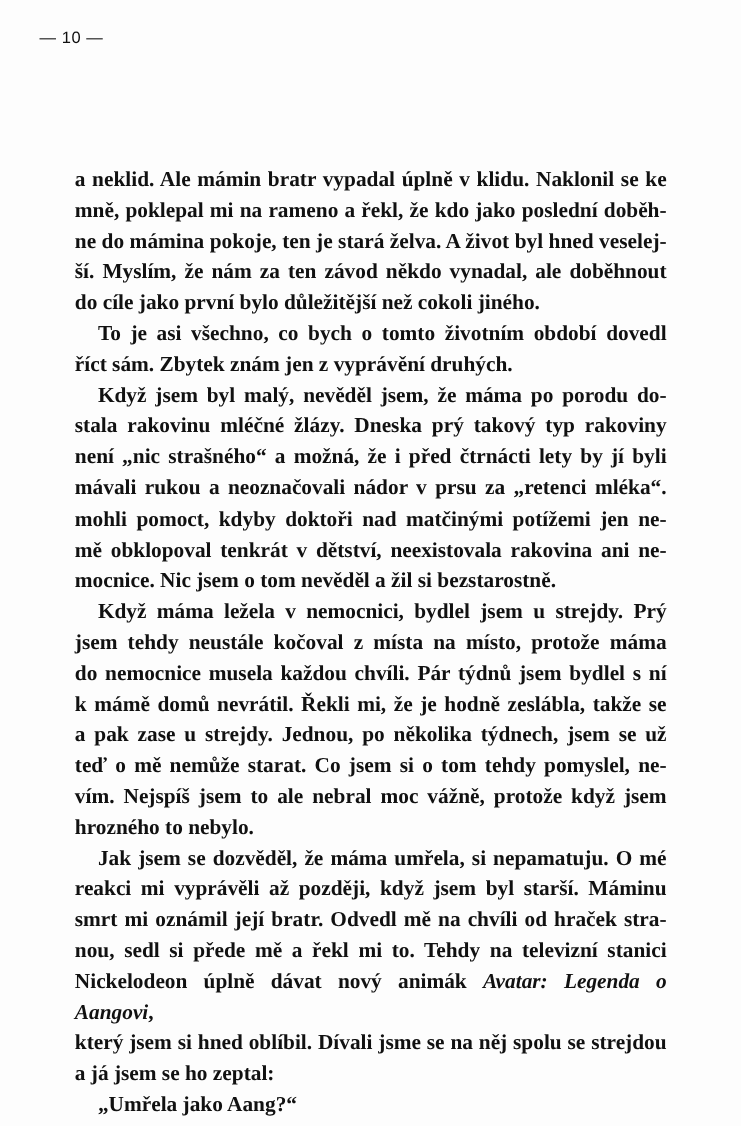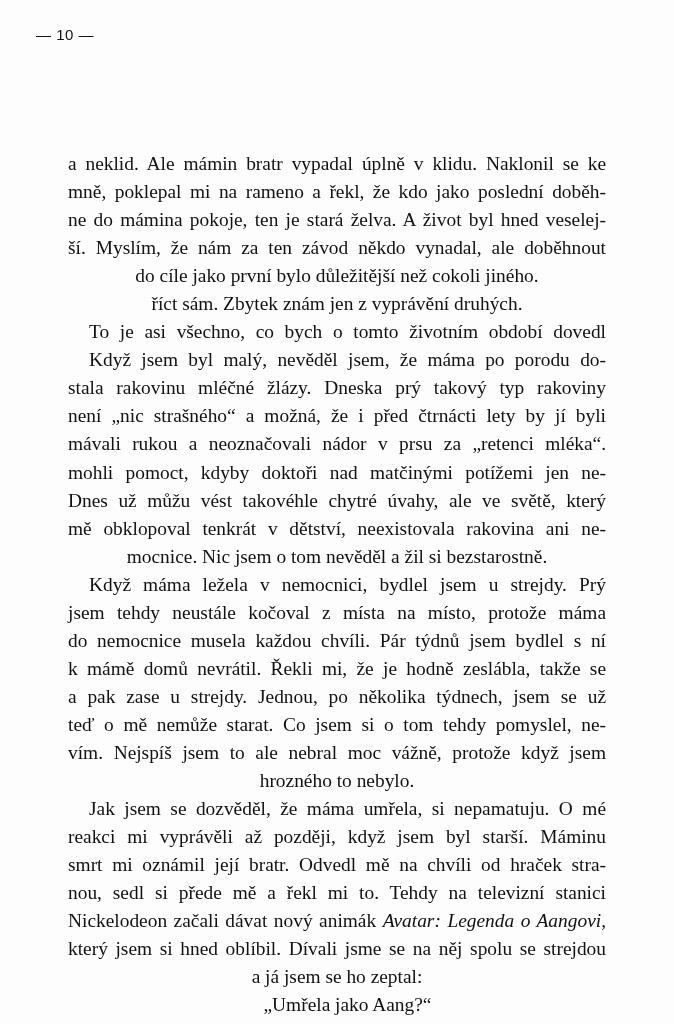--- a/index.html
+++ b/index.html
@@ -36,27 +36,27 @@
     top: 150px;
     left: 68px;
     width: 538px;
   }
   .para {
     margin: 0;
     font-size: 19.4px;
     line-height: 28.05px;
     text-align: left;
     color: #111;
+    font-weight: bold;
     -webkit-font-smoothing: antialiased;
   }
   
   .ln {
     display: block;
     white-space: pre;
-    text-align: center;
   }
   
   .ln.j {
     text-align: justify;
     text-align-last: justify;
     white-space: normal;
   }
   .indent {
     display: inline-block;
     width: 21px;
@@ -74,49 +74,48 @@
 
   <div class="textblock">
       <p class="para">
         <span class="ln j">a neklid. Ale mámin bratr vypadal úplně v klidu. Naklonil se ke</span>
         <span class="ln j">mně, poklepal mi na rameno a řekl, že kdo jako poslední doběh-</span>
         <span class="ln j">ne do mámina pokoje, ten je stará želva. A život byl hned veselej-</span>
         <span class="ln j">ší. Myslím, že nám za ten závod někdo vynadal, ale doběhnout</span>
         <span class="ln">do cíle jako první bylo důležitější než cokoli jiného.</span>
       </p>
       <p class="para">
+        <span class="ln j"><span class="indent"></span>To je asi všechno, co bych o tomto životním období dovedl</span>
         <span class="ln">říct sám. Zbytek znám jen z vyprávění druhých.</span>
-        <span class="ln j"><span class="indent"></span>To je asi všechno, co bych o tomto životním období dovedl</span>
       </p>
       <p class="para">
         <span class="ln j"><span class="indent"></span>Když jsem byl malý, nevěděl jsem, že máma po porodu do-</span>
         <span class="ln j">stala rakovinu mléčné žlázy. Dneska prý takový typ rakoviny</span>
         <span class="ln j">není „nic strašného“ a možná, že i před čtrnácti lety by jí byli</span>
         <span class="ln j">mávali rukou a neoznačovali nádor v prsu za „retenci mléka“.</span>
         <span class="ln j">mohli pomoct, kdyby doktoři nad matčinými potížemi jen ne-</span>
-        <span class="ln j">Dnes už můžu vést takovéhle chytré úvahy, ale ve světě, který</span>
         <span class="ln j">mě obklopoval tenkrát v dětství, neexistovala rakovina ani ne-</span>
         <span class="ln">mocnice. Nic jsem o tom nevěděl a žil si bezstarostně.</span>
       </p>
       <p class="para">
         <span class="ln j"><span class="indent"></span>Když máma ležela v nemocnici, bydlel jsem u strejdy. Prý</span>
         <span class="ln j">jsem tehdy neustále kočoval z místa na místo, protože máma</span>
         <span class="ln j">do nemocnice musela každou chvíli. Pár týdnů jsem bydlel s ní</span>
         <span class="ln j">k mámě domů nevrátil. Řekli mi, že je hodně zeslábla, takže se</span>
         <span class="ln j">a pak zase u strejdy. Jednou, po několika týdnech, jsem se už</span>
         <span class="ln j">teď o mě nemůže starat. Co jsem si o tom tehdy pomyslel, ne-</span>
         <span class="ln j">vím. Nejspíš jsem to ale nebral moc vážně, protože když jsem</span>
         <span class="ln">hrozného to nebylo.</span>
       </p>
       <p class="para">
         <span class="ln j"><span class="indent"></span>Jak jsem se dozvěděl, že máma umřela, si nepamatuju. O mé</span>
         <span class="ln j">reakci mi vyprávěli až později, když jsem byl starší. Máminu</span>
         <span class="ln j">smrt mi oznámil její bratr. Odvedl mě na chvíli od hraček stra-</span>
         <span class="ln j">nou, sedl si přede mě a řekl mi to. Tehdy na televizní stanici</span>
-        <span class="ln j"><span>Nickelodeon začali dávat nový animák </span><span class="ital">Avatar: Legenda o Aangovi</span><span>,</span></span>
+        <span class="ln j"><span>Nickelodeon úplně dávat nový animák </span><span class="ital">Avatar: Legenda o Aangovi</span><span>,</span></span>
         <span class="ln j"><span>který jsem si hned oblíbil. Dívali jsme se na něj spolu se strejdou</span></span>
         <span class="ln"><span>a já jsem se ho zeptal:</span></span>
       </p>
       <p class="para">
         <span class="ln"><span class="indent"></span>„Umřela jako Aang?“</span>
       </p>
     </div>
 
 </div>
 

